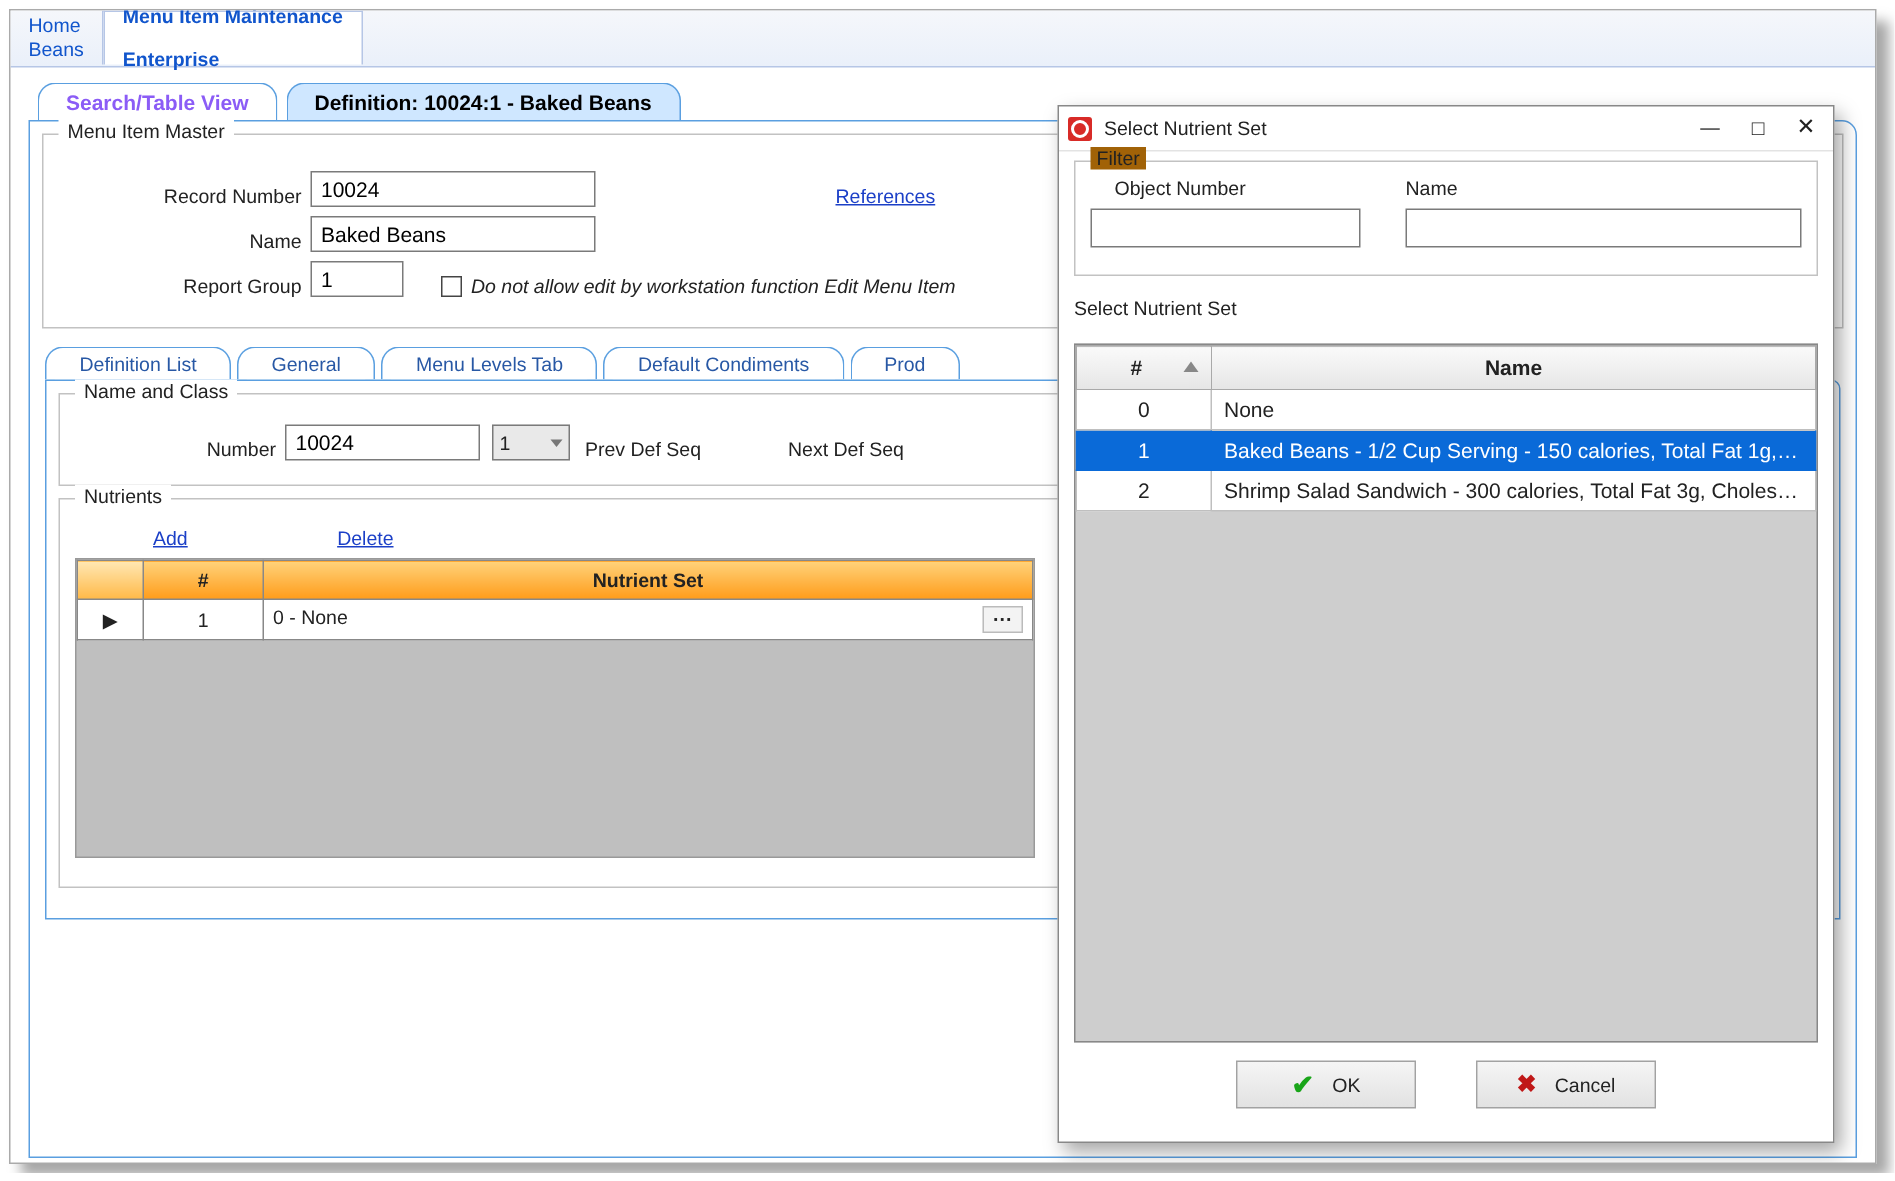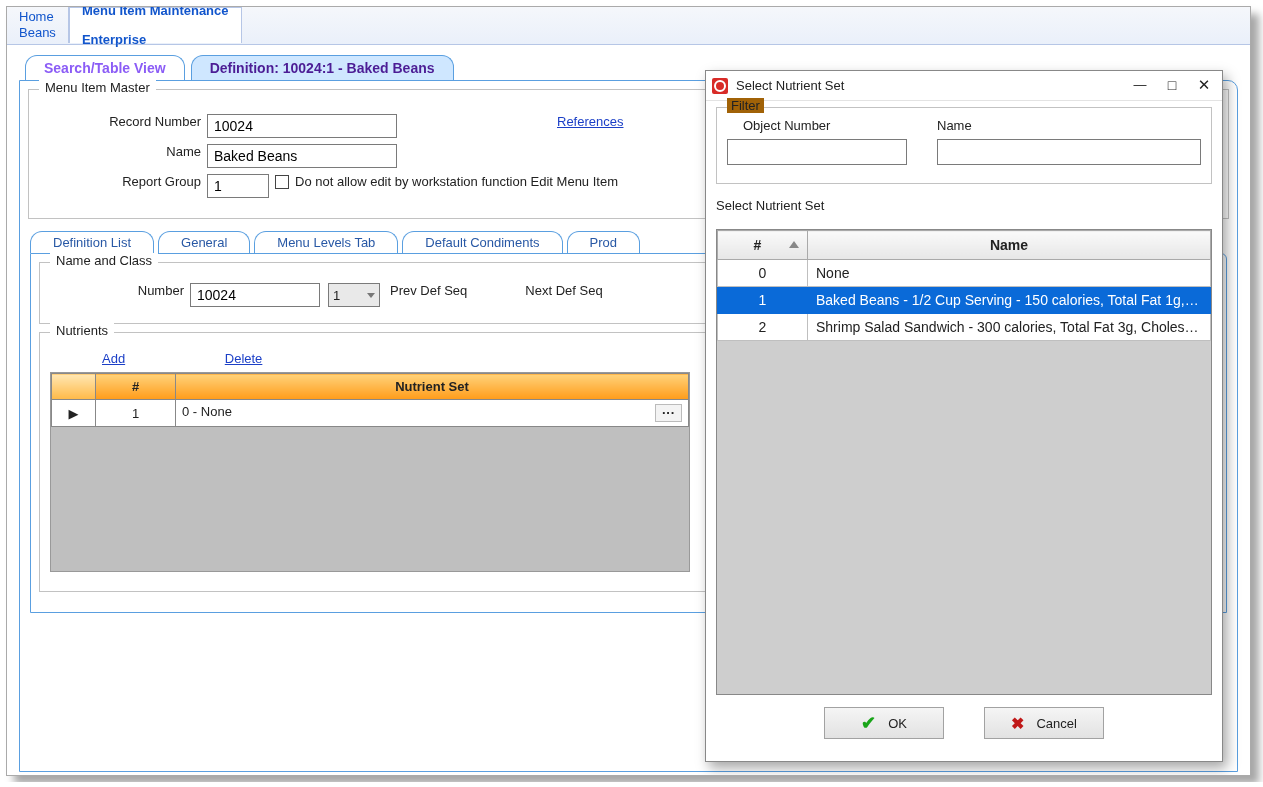--- a/index.html
+++ b/index.html
@@ -58,21 +58,21 @@
     color:#8b5cf6;
     font-weight:700;
     padding:4px 18px;
     border-top-left-radius:12px;
     border-top-right-radius:12px;
     margin-right:6px;
     font-size:14px;
   }
   .sub-tab.active {
     background:#cfe7ff;
-    color:#4c1d95;
+    color:#000000;
   }
   .panel-body {
     border:1px solid #5a9fe0;
     margin:0 12px 12px 12px;
     border-top-right-radius:10px;
     height: calc(100% - 40px - 36px);
     position:relative;
     padding:0;
   }
   
@@ -84,32 +84,32 @@
   }
   .group-legend {
     position:absolute;
     top:-10px;
     left:10px;
     background:#fff;
     padding:0 6px;
     font-size:13px;
     color:#222;
   }
-  .form-row { display:flex; align-items:flex-start; margin:6px 0; }
+  .form-row { display:flex; align-items:flex-end; margin:6px 0; }
   .lbl { width:148px; text-align:right; padding-right:6px; }
   input[type=text], .dropdown {
     border:1px solid #7a7a7a;
     height:24px;
     padding:2px 6px;
     font-size:14px;
     background:#fff;
   }
   .readonly { background:#fffde5; }
   .link { color:#1b3fc7; text-decoration:underline; cursor:pointer; }
-  .chk { display:flex; align-items:center; gap:6px; margin-left:6px; }
+  .chk { display:flex; align-items:center; gap:6px; margin-left:25px;font-style:italic; }
   .chk .box { width:14px; height:14px; border:1px solid #444; display:inline-block; }
   
   .inner-tabs {
     display:flex;
     gap:0;
     padding:0 10px;
     margin-top:12px;
   }
   .inner-tab {
     border:1px solid #5a9fe0;

